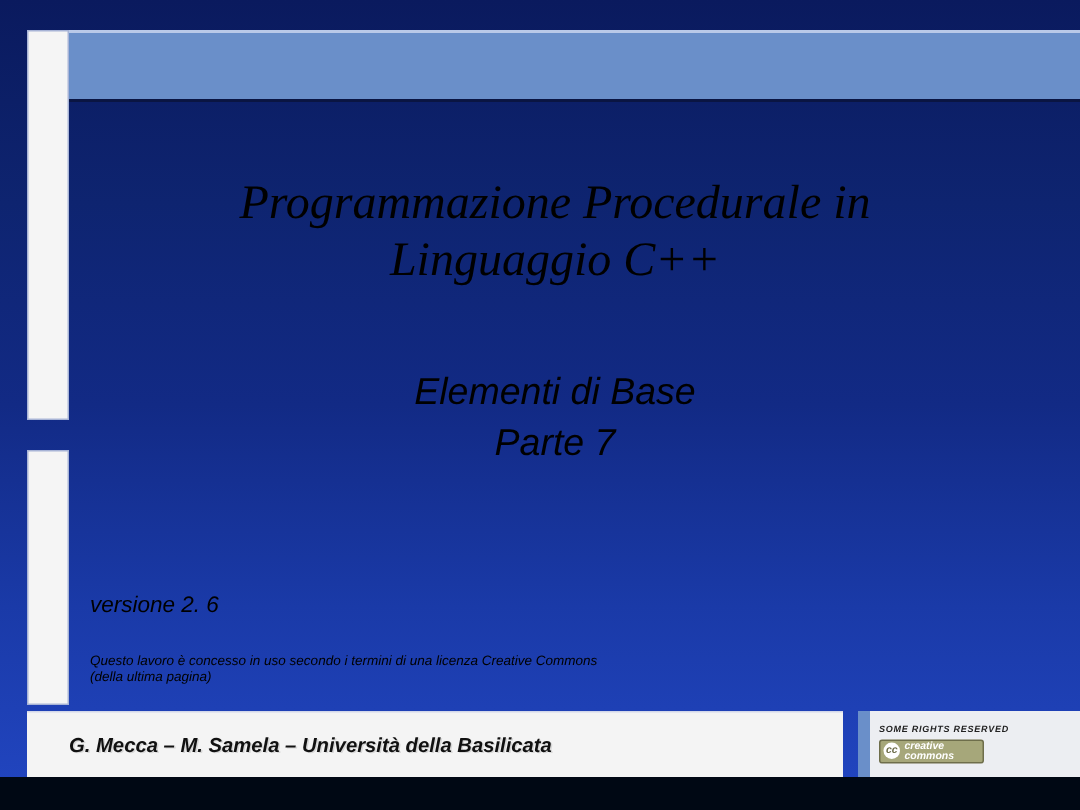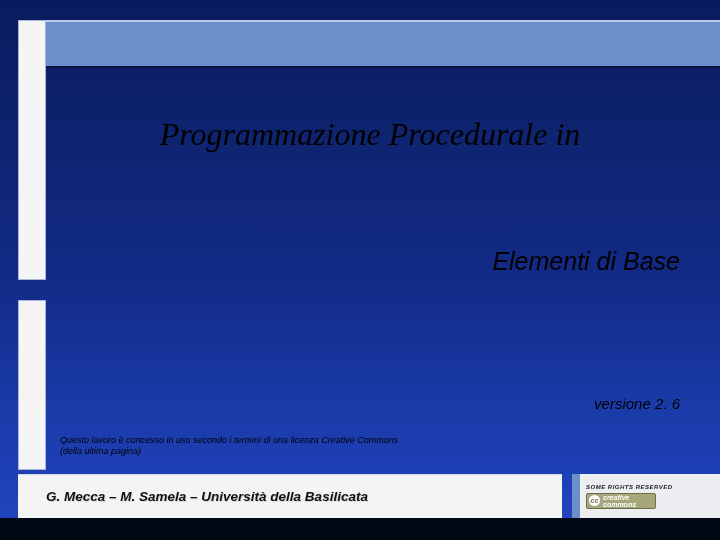--- a/index.html
+++ b/index.html
@@ -49,32 +49,32 @@
     font-weight: normal;
     line-height: 1.2;
     color: #000;
     font-family: Verdana, Georgia, serif;
   }
   .subtitle-block {
     position: absolute;
     top: 245px;
     left: 60px;
     right: 40px;
-    text-align: right;
+    text-align: center;
     font-family: Arial, Helvetica, sans-serif;
     font-size: 25px;
     line-height: 1.35;
     color: #000;
   }
   .version {
     position: absolute;
     top: 395px;
     left: 60px;
     right: 40px;
-    text-align: right;
+    text-align: left;
     font-family: Arial, Helvetica, sans-serif;
     font-size: 15px;
     color: #000;
   }
   .license-text {
     position: absolute;
     top: 435px;
     left: 60px;
     right: 120px;
     font-family: Arial, Helvetica, sans-serif;
@@ -165,25 +165,26 @@
 <body>
 
 <div class="slide">
 
   <div class="top-bar"></div>
   <div class="left-accent-1"></div>
   <div class="left-accent-2"></div>
 
   <div class="title">
     <span>Programmazione Procedurale in</span><br>
+    <span>Linguaggio C++</span>
   </div>
 
   <div class="subtitle-block">
     <span>Elementi di Base</span><br>
-    <br>
+    <span>Parte 7</span><br>
   </div>
 
   <div class="version">versione 2. 6</div>
 
   <div class="license-text">
     <span>Questo lavoro è concesso in uso secondo i termini di una licenza Creative Commons</span><br>
     <span>(della ultima pagina)</span>
   </div>
 
   <div class="bottom-white">

